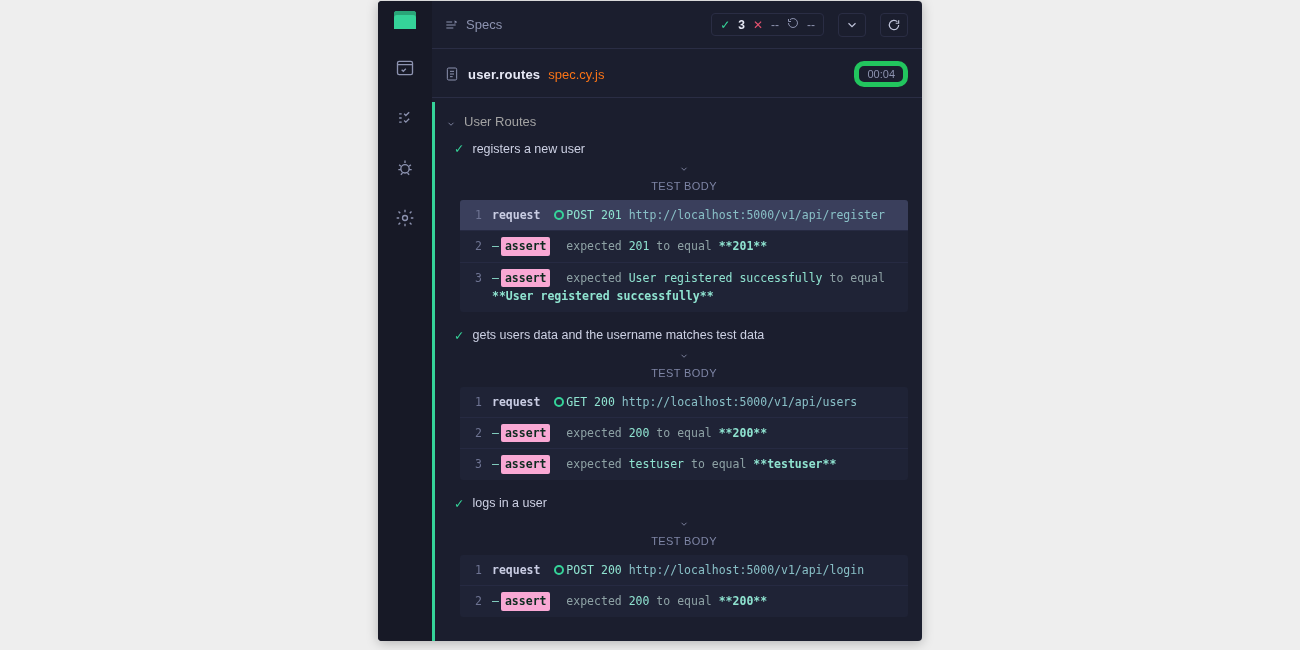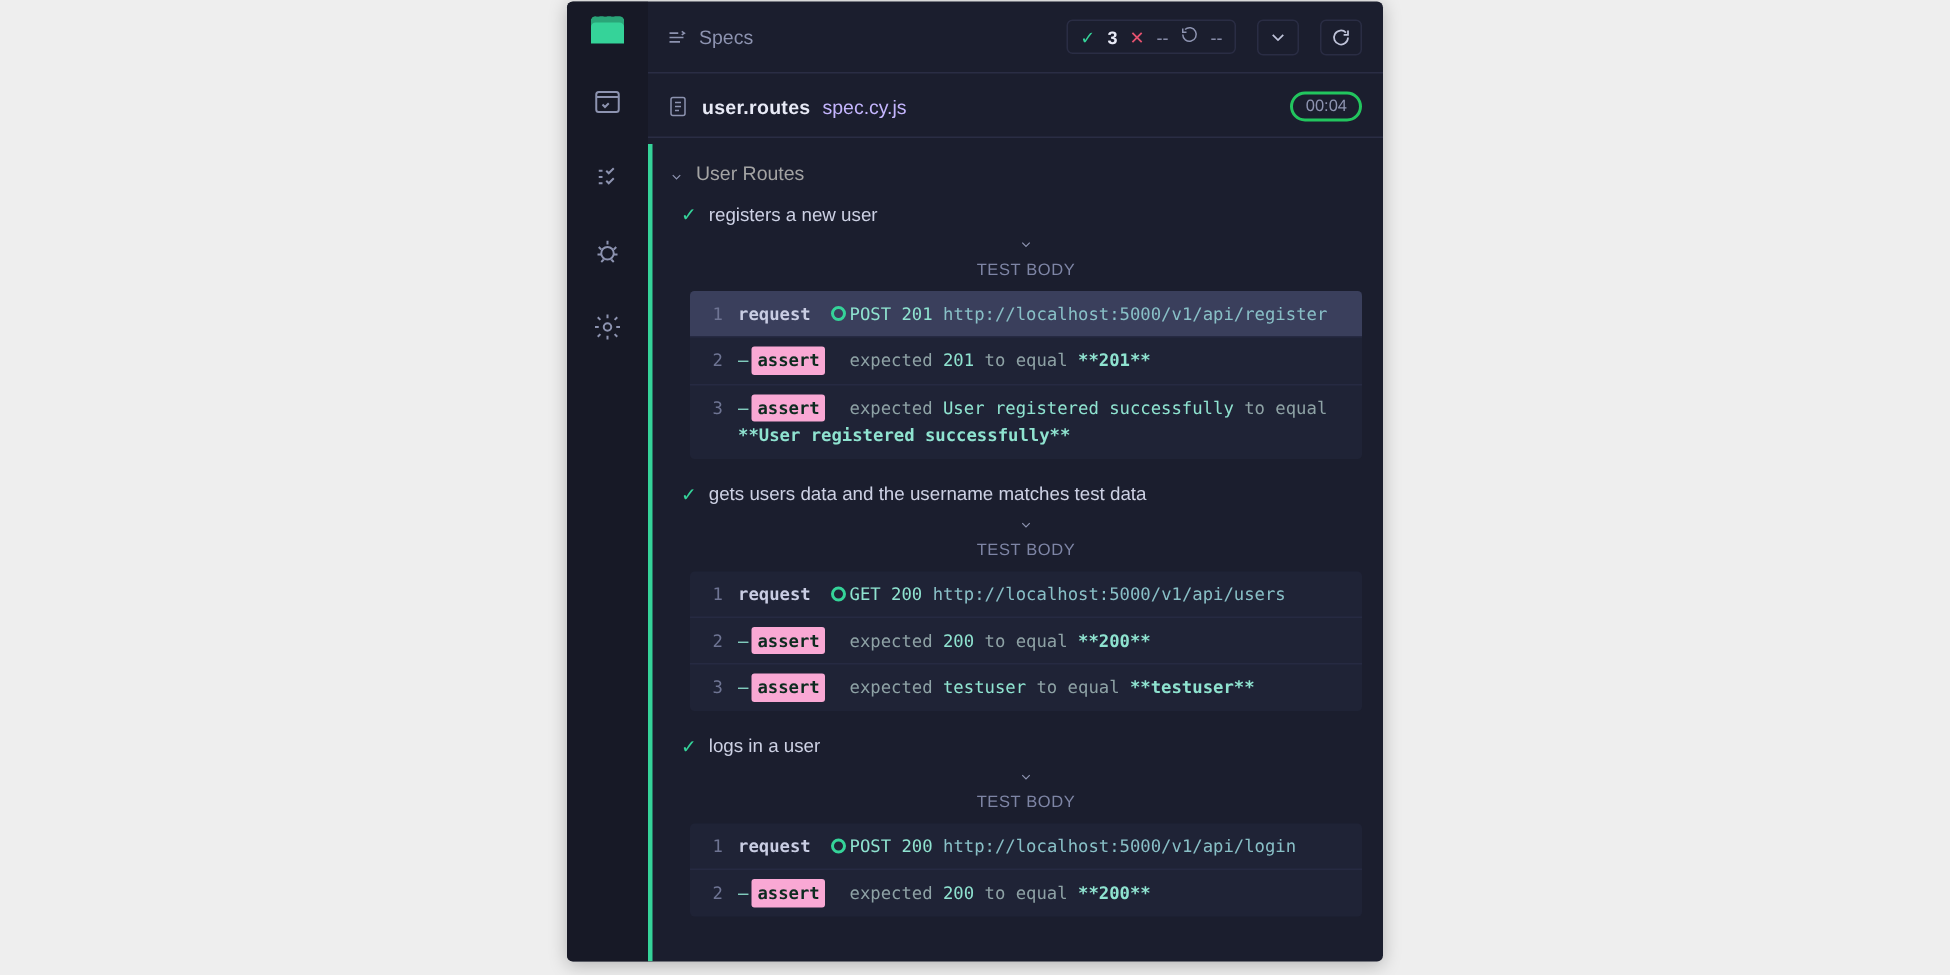--- a/index.html
+++ b/index.html
@@ -21,22 +21,22 @@
   .stat-pill { display:flex; align-items:center; gap:8px; border:1px solid #2a2d44; border-radius:4px; padding:3px 8px; font-size:12px; color:#8d93b0;}
   .stat-pill .pass{color:#35d399;}
   .stat-pill .fail{color:#e4526f;}
   .stat-pill .pend svg{width:12px;height:12px;stroke:#8d93b0;fill:none;stroke-width:2;}
   .hdr-btn { width:28px; height:24px; border:1px solid #2a2d44; border-radius:4px; display:flex; align-items:center; justify-content:center; margin-left:6px; cursor:pointer;}
   .hdr-btn svg{width:14px;height:14px;stroke:#bfc3d9;fill:none;stroke-width:2;}
   
   .spec-title-row{display:flex; align-items:center; padding:12px 14px 10px 12px; gap:8px; color:#c7cadd; font-size:13px;}
   .spec-title-row svg.doc{width:16px;height:16px;stroke:#8d93b0;fill:none;stroke-width:1.5;}
   .spec-name{color:#e8eaf6; font-weight:600; letter-spacing:.2px;}
-  .spec-ext{color:#c4b5fd;}
-  .spec-time{margin-left:auto; border:2px solid #22c55e; border-radius:10px; padding:2px 8px; color:#8d93b0; font-size:11px;}
+  .spec-ext{color:#f97316;}
+  .spec-time{margin-left:auto; border:5px solid #22c55e; border-radius:10px; padding:2px 8px; color:#8d93b0; font-size:11px;}
   .divider{height:1px;background:#2a2d44;margin:0 0 4px 0;}
   
   .body { flex:1; overflow:auto; padding:6px 0 20px 0; position:relative;}
   .green-rail{position:absolute;left:0;top:0;bottom:0;width:3px;background:#35d399;}
   .suite-header{display:flex;align-items:center;gap:8px;padding:6px 14px 6px 14px; color:#a3a3a3; font-size:13px; cursor:pointer;}
   .caret{width:10px;height:10px;display:inline-block;}
   .caret svg{width:10px;height:10px;stroke:#8d93b0;fill:none;stroke-width:2;}
   .test-row{display:flex;align-items:center;gap:8px;padding:6px 14px 4px 22px;color:#cdd1e4;font-size:12.5px; cursor:pointer;}
   .check{color:#35d399;}
   .testbody-row{display:flex;align-items:center;gap:6px;padding:4px 14px 4px 28px;color:#7e85a5;font-size:11px; letter-spacing:.4px;flex-direction:column;}

